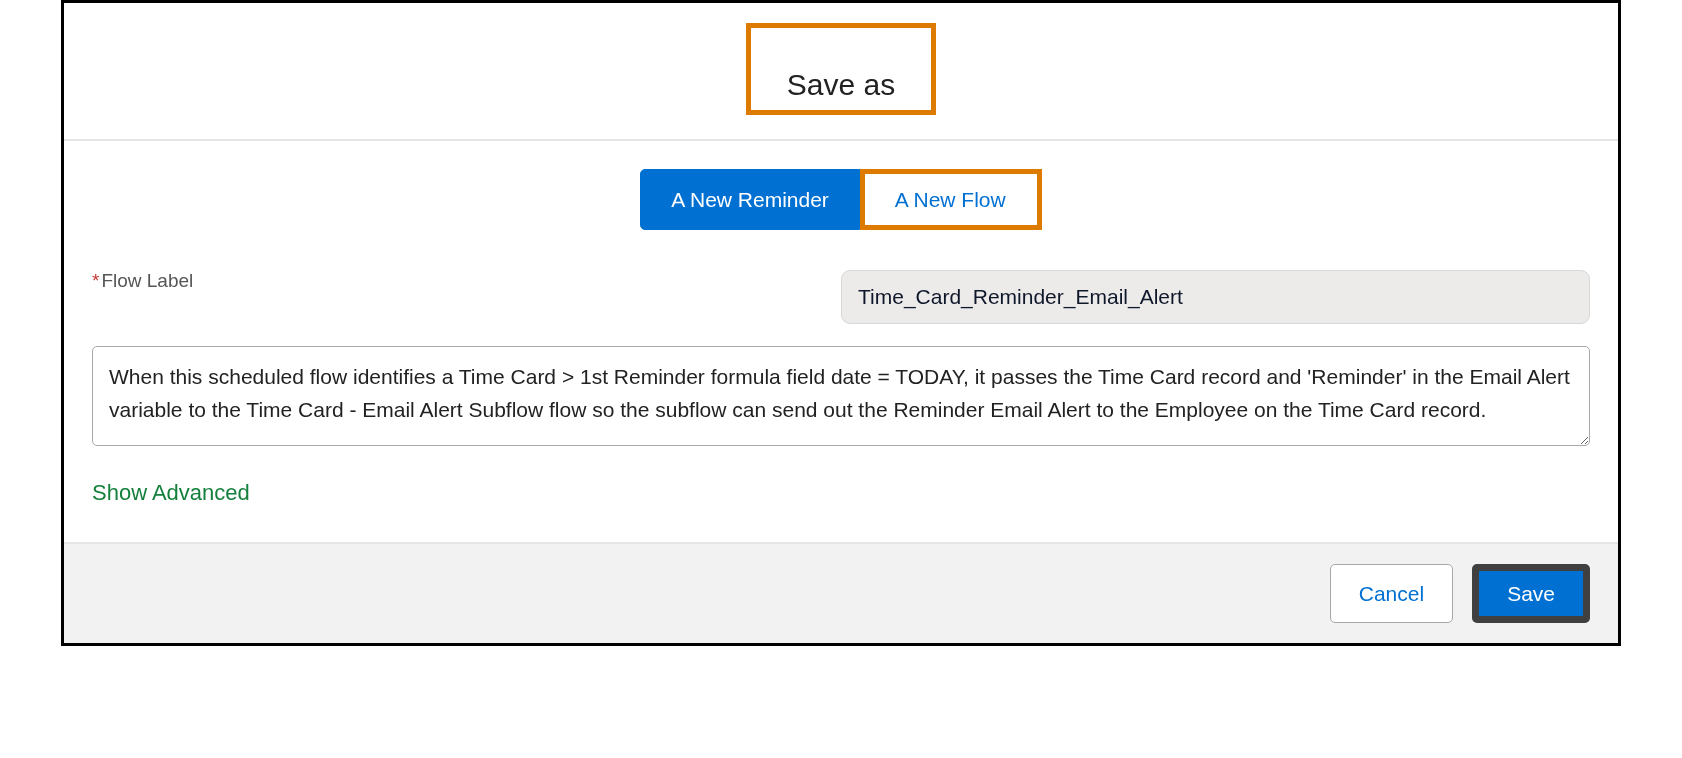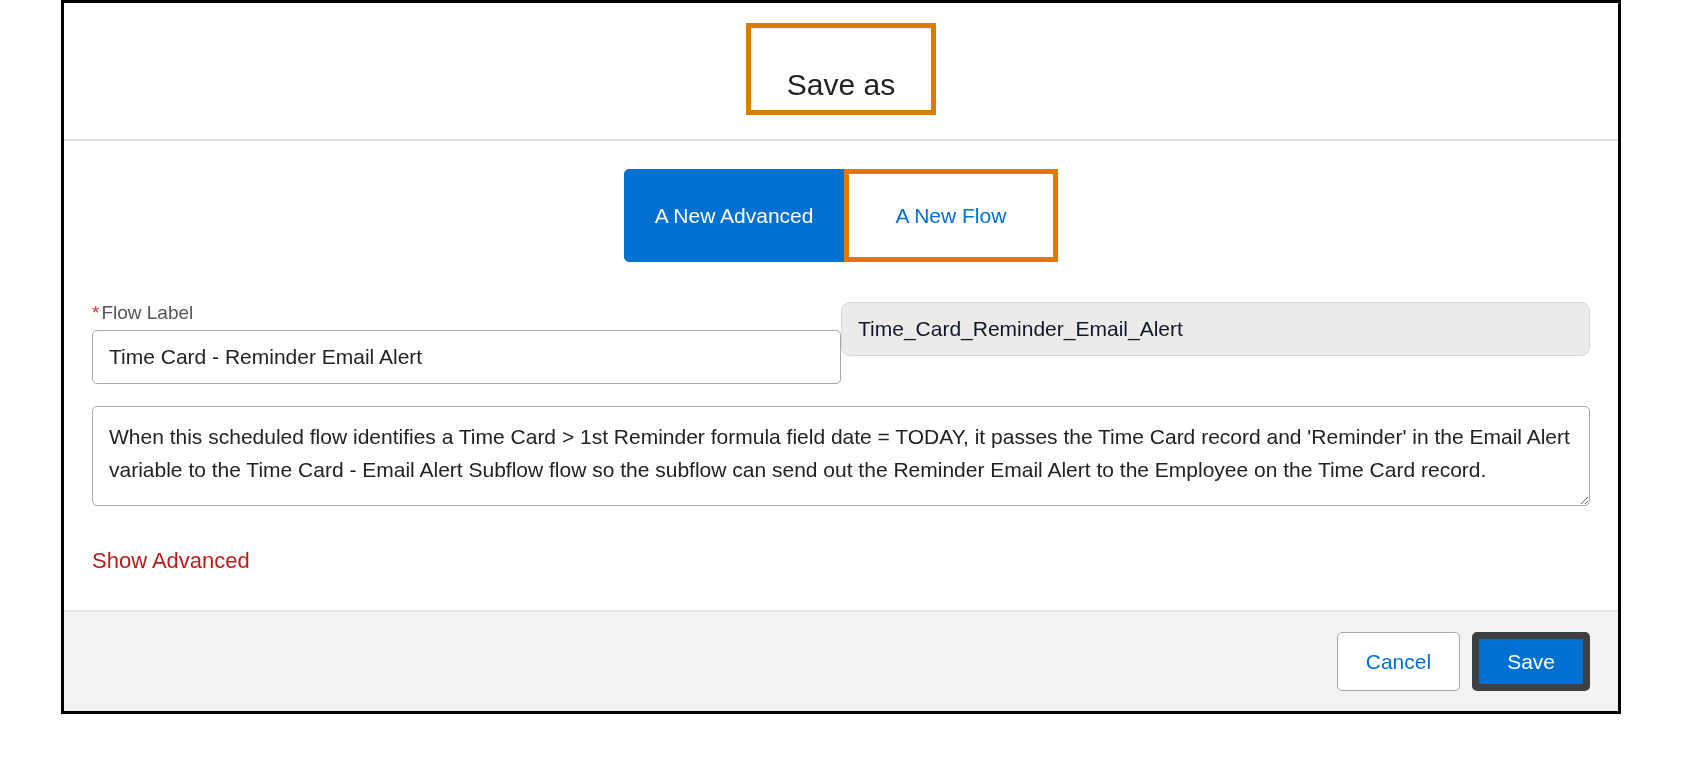--- a/index.html
+++ b/index.html
@@ -8,57 +8,56 @@
   .header{padding:20px 0 24px;text-align:center;position:relative;}
   .title-wrap{display:inline-block;border:5px solid #dd7a00;padding:8px 36px;}
   .title{font-size:30px;color:#222;font-weight:400;margin-top:32px;}
   .divider{height:2px;background:#e5e5e5;width:100%;}
   .body{padding:28px 28px 18px;}
   .toggle-row{display:flex;justify-content:center;margin-bottom:40px;gap:0;}
   .toggle-btn{padding:14px 30px;font-size:21px;border:1px solid #d8dde6;cursor:pointer;background:#fff;color:#0070d2;line-height:1;}
   .toggle-btn.active{background:#0070d2;color:#fff;border-color:#0070d2;border-radius:5px 5px 5px 5px;}
   .toggle-btn.left{border-radius:5px 0 0 5px;}
   .toggle-btn.right{border-radius:0 5px 5px 0;}
-  .toggle-outline{border:5px solid #dd7a00;padding:16px;display:inline-block;}
+  .toggle-outline{border:5px solid #dd7a00;padding:0;display:inline-block;}
   .toggle-outline .toggle-btn{border:1px solid #fff;border-left:none;}
   .form-row{display:flex;margin-bottom:22px;}
   .form-col{flex:1;}
   .label{font-size:19px;color:#555;margin-bottom:6px;display:block;}
   .req{color:#c23934;margin-right:2px;}
   .text-input{width:100%;padding:14px 16px;font-size:21px;border:1px solid #a8a8a8;border-radius:5px;background:#fff;color:#222;}
   .text-input.readonly{background:#ecebea;color:#0f172a;border-color:#d8d8d8;border-radius:9px;}
   .textarea{width:100%;padding:14px 16px;font-size:21px;border:1px solid #a8a8a8;border-radius:5px;color:#222;height:100px;resize:vertical;line-height:1.55;overflow:hidden;}
-  .adv-link{color:#b91c1c;font-size:22px;cursor:pointer;display:inline-block;margin-top:38px;margin-bottom:18px;}
-  .footer{background:#f3f2f2;border-top:2px solid #e5e5e5;padding:20px 28px;display:flex;justify-content:flex-end;gap:12px;}
+  .adv-link{color:#15803d;font-size:22px;cursor:pointer;display:inline-block;margin-top:30px;margin-bottom:18px;}
+  .footer{background:#f3f2f2;border-top:2px solid #e5e5e5;padding:20px 28px;display:flex;justify-content:flex-end;gap:19px;}
   .btn{padding:12px 28px;font-size:21px;border-radius:5px;cursor:pointer;line-height:1;}
   .btn-cancel{background:#fff;border:1px solid #a8a8a8;color:#0070d2;}
   .btn-save{background:#0070d2;border:7px solid #404040;color:#fff;}
 </style>
 </head>
 <body>
 
 <div class="modal">
   <div class="header">
     <div class="title-wrap">
       <div class="title">Save as</div>
     </div>
   </div>
   <div class="divider"></div>
   <div class="body">
     <div class="toggle-row">
-      <button class="toggle-btn active left">A New Advanced</button>
+      <button class="toggle-btn active left">A New Reminder</button>
       <span class="toggle-outline">
         <button class="toggle-btn right">A New Flow</button>
       </span>
     </div>
 
     <div class="form-row">
       <div class="form-col">
         <label class="label"><span class="req">*</span><span>Flow Label</span></label>
-        <input type="text" class="text-input" value="Time Card - Reminder Email Alert" style="">
       </div>
       <div class="form-col">
         <input type="text" class="text-input readonly" readonly="" value="Time_Card_Reminder_Email_Alert" style="">
       </div>
     </div>
 
     <div>
       <textarea class="textarea" style="">When this scheduled flow identifies a Time Card &gt; 1st Reminder formula field date = TODAY, it passes the Time Card record and 'Reminder' in the Email Alert variable to the Time Card - Email Alert Subflow flow so the subflow can send out the Reminder Email Alert to the Employee on the Time Card record.</textarea>
     </div>
 

